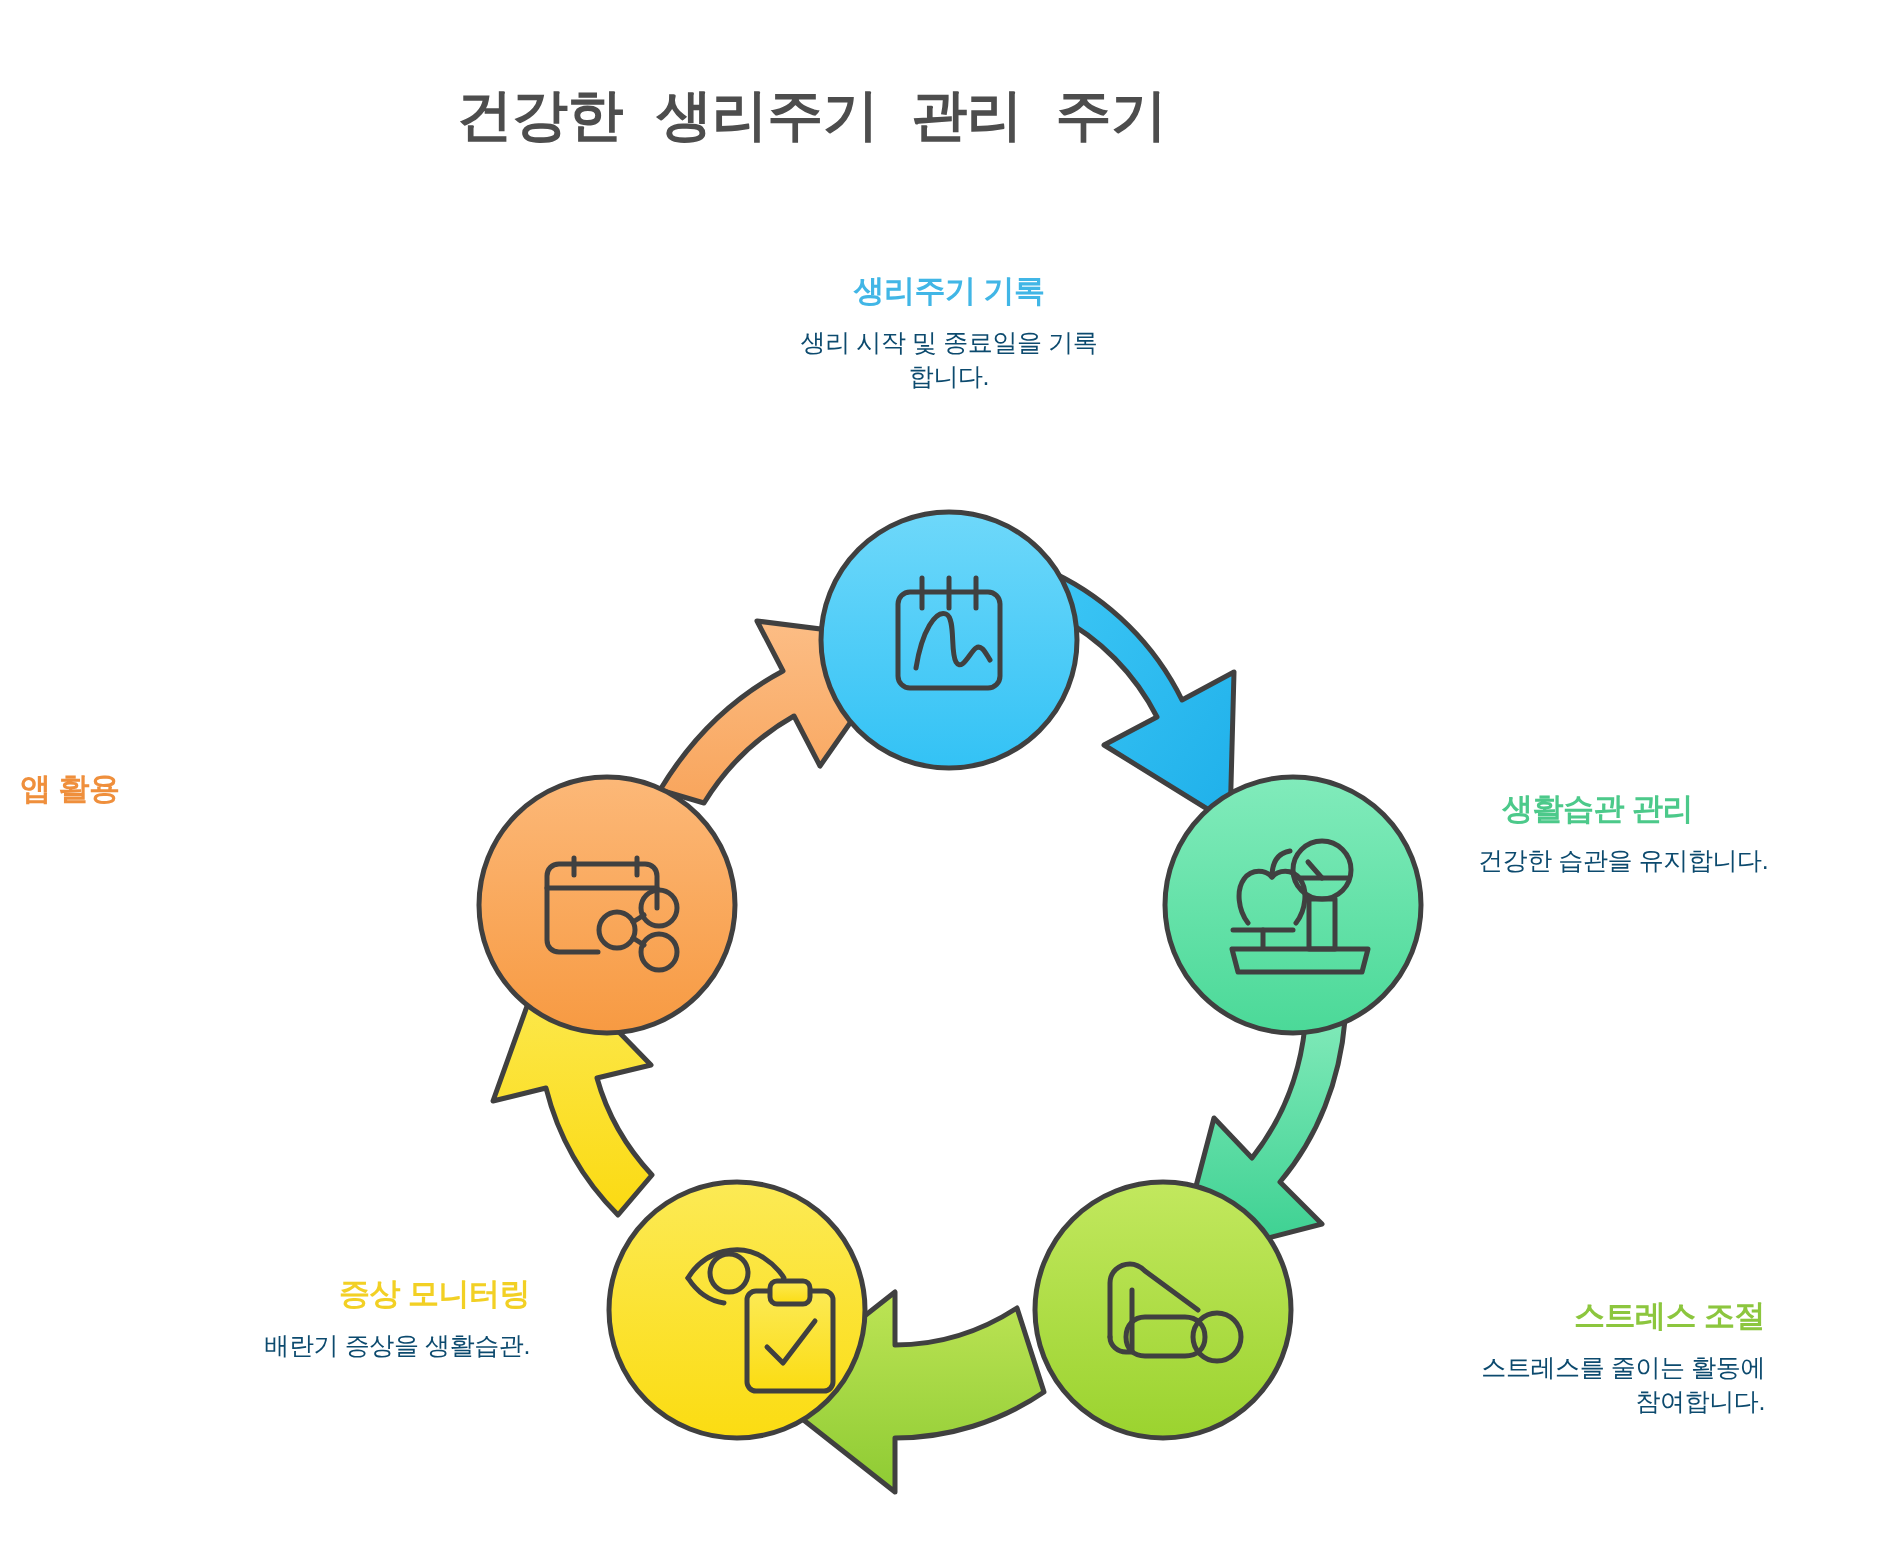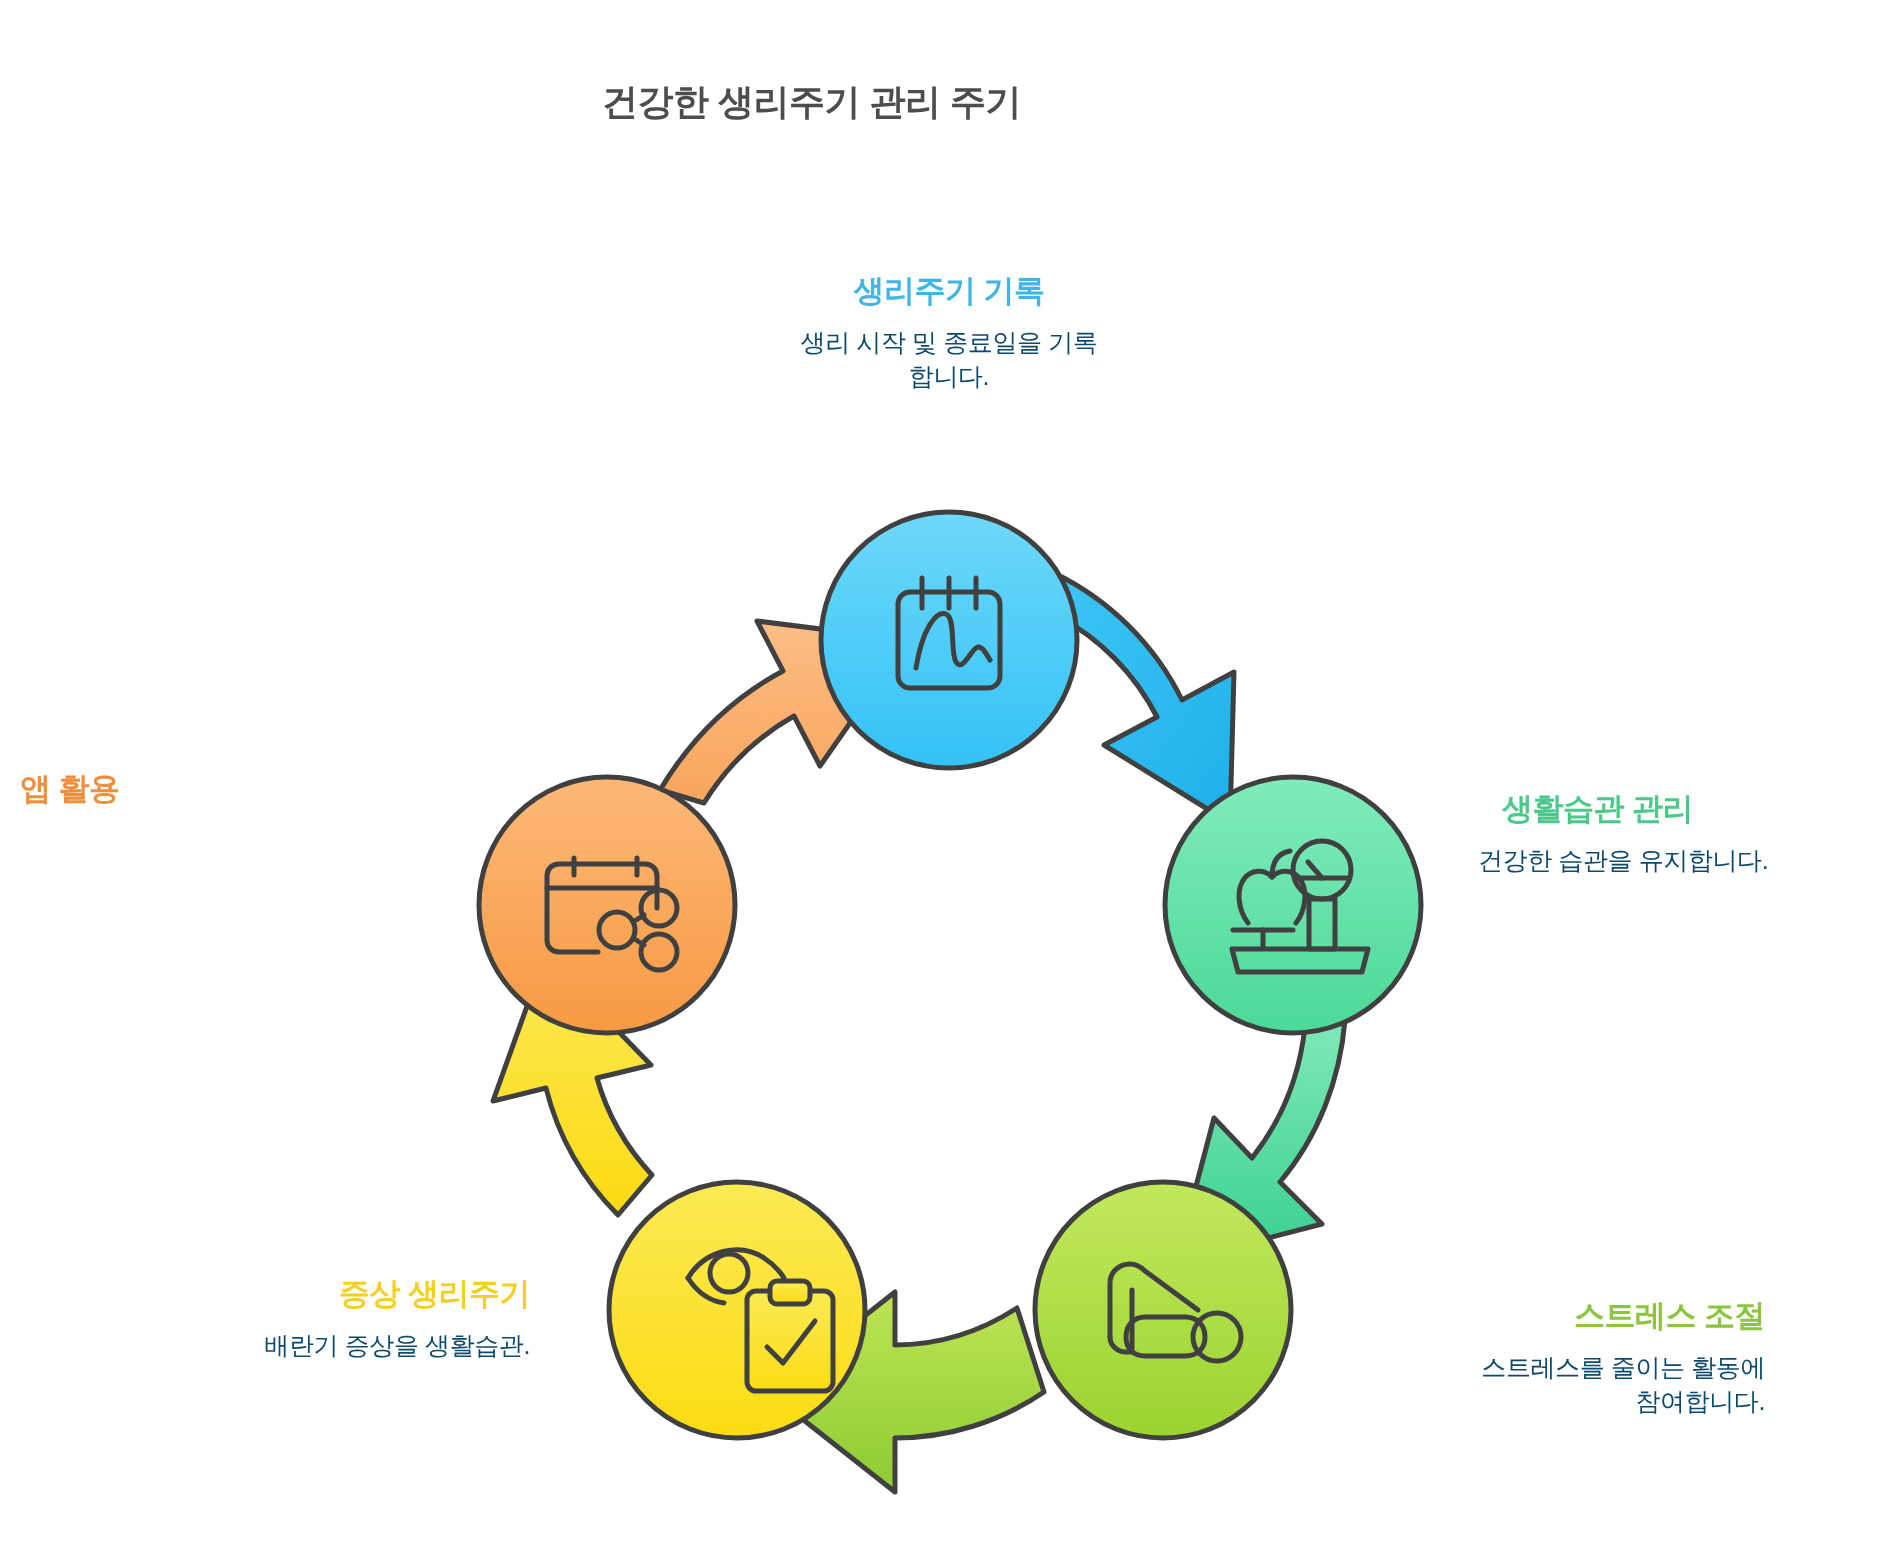--- a/index.html
+++ b/index.html
@@ -13,24 +13,25 @@
     position: relative;
     font-family: "Liberation Sans", "DejaVu Sans", sans-serif;
     overflow: hidden;
   }
   #page-title {
     position: absolute;
     top: 78px;
     left: 0;
     width: 1623px;
     text-align: center;
-    font-size: 36px;
+    font-size: 56px;
     font-weight: bold;
     color: #4d4d4d;
     letter-spacing: -0.5px;
+    font-family: Liberation Mono, monospace;
   }
   #cycle-stage {
     position: absolute;
     left: 0;
     top: 0;
     width: 1898px;
     height: 1330px;
   }
   .label-block {
     position: absolute;
@@ -283,21 +284,21 @@
   <div class="label-title">생활습관 관리</div>
   <div class="label-desc">건강한 습관을 유지합니다.</div>
 </div>
 
 <div class="label-block" id="label-stress">
   <div class="label-title">스트레스 조절</div>
   <div class="label-desc">스트레스를 줄이는 활동에<br>참여합니다.</div>
 </div>
 
 <div class="label-block" id="label-symptom">
-  <div class="label-title">증상 생리주기</div>
+  <div class="label-title">증상 모니터링</div>
   <div class="label-desc">배란기 증상을 생활습관.</div>
 </div>
 
 <div class="label-block" id="label-app">
   <div class="label-title">앱 활용</div>
 </div>
 
 </div>
 
 </body></html>

